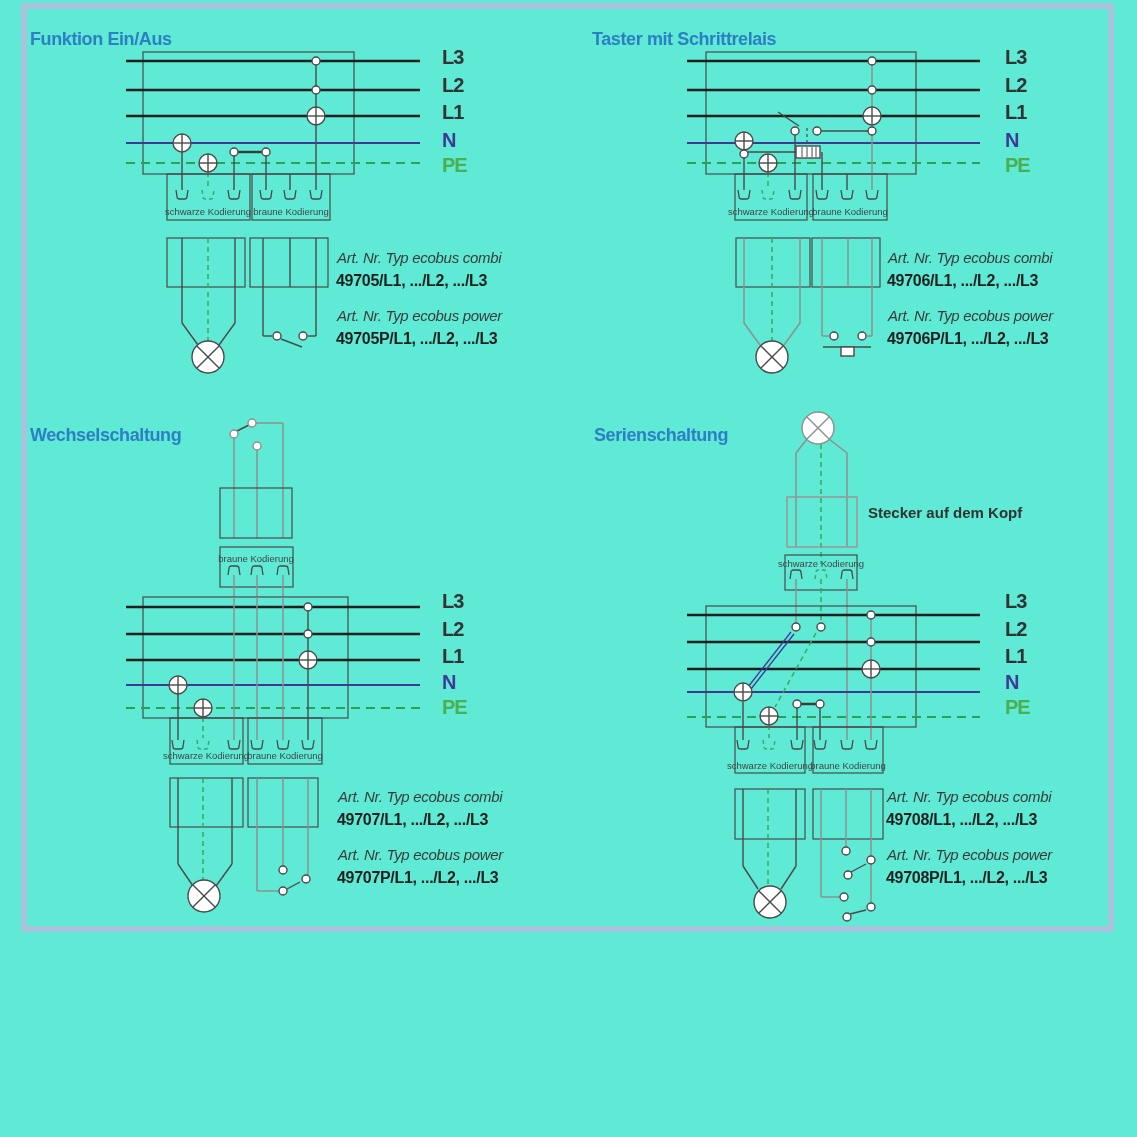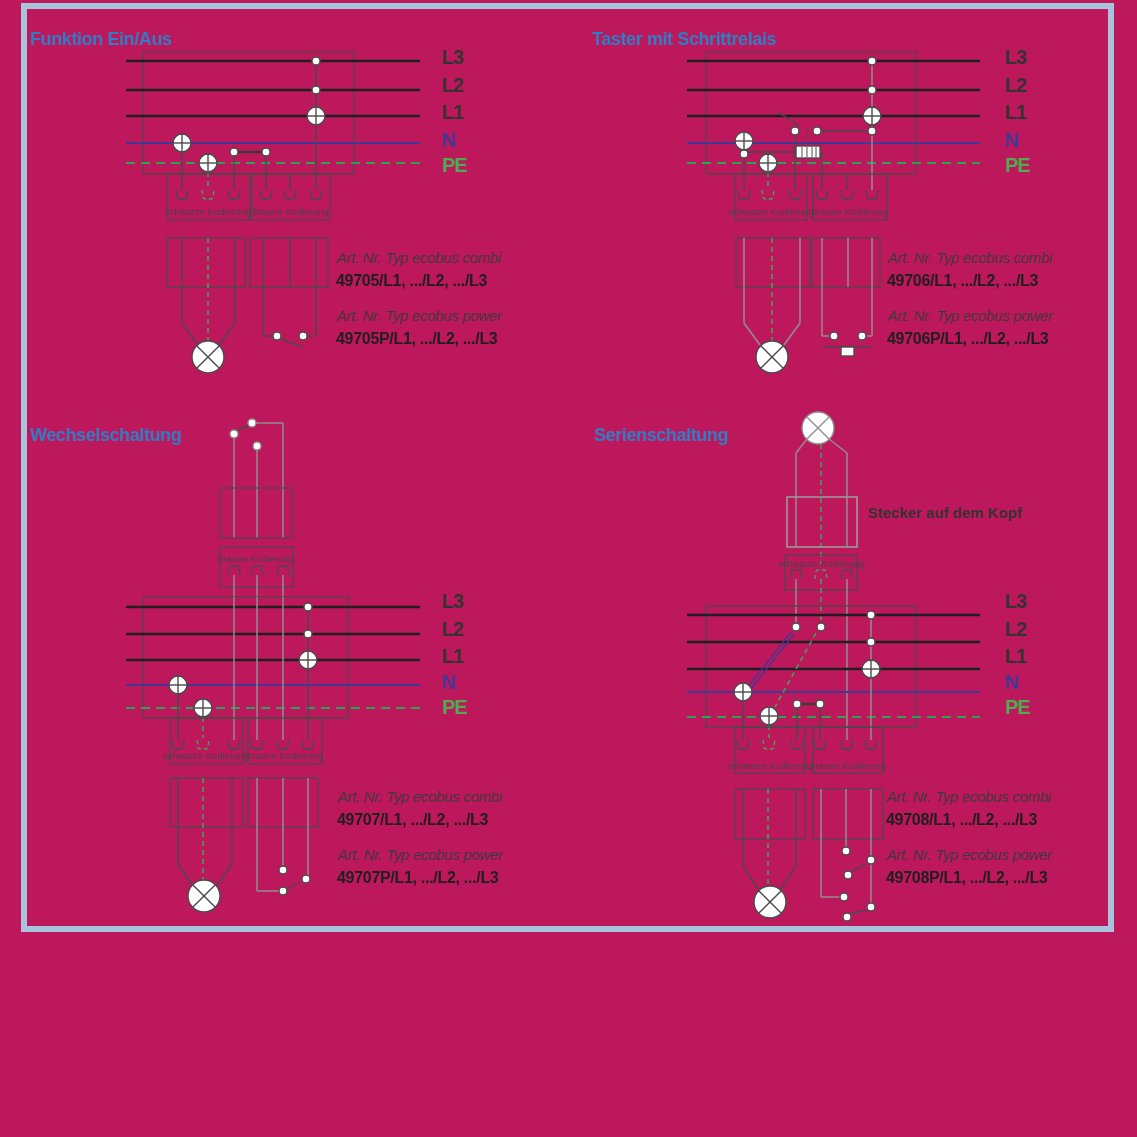--- a/index.html
+++ b/index.html
@@ -1,16 +1,16 @@
 <!DOCTYPE html>
 <html><head>
 <meta charset="utf-8">
 <style>
   html,body{margin:0;padding:0;background:#fff;}
-  .page{position:relative;width:1137px;height:1137px;background:#be185d;font-family:"Liberation Sans",sans-serif;}
+  .page{position:relative;width:1137px;height:1137px;background:#5eead4;font-family:"Liberation Sans",sans-serif;}
   svg{position:absolute;left:0;top:0;}
   
   .frame{fill:none;stroke:#a9c3dc;stroke-width:6;}
   .boxl{fill:none;stroke:#4a4a4a;stroke-width:1.2;}
   .gryrect{fill:none;stroke:#9a9a9a;stroke-width:1.6;}
   .busk{stroke:#1f1f1f;stroke-width:2.4;fill:none;}
   .busn{stroke:#3f3896;stroke-width:2.2;fill:none;}
   .buspe{stroke:#2ba155;stroke-width:2.2;fill:none;stroke-dasharray:9 6;}
   .ink{stroke:#4a4a4a;stroke-width:1.4;fill:none;}
   .thin{stroke:#4a4a4a;stroke-width:1;fill:none;}

